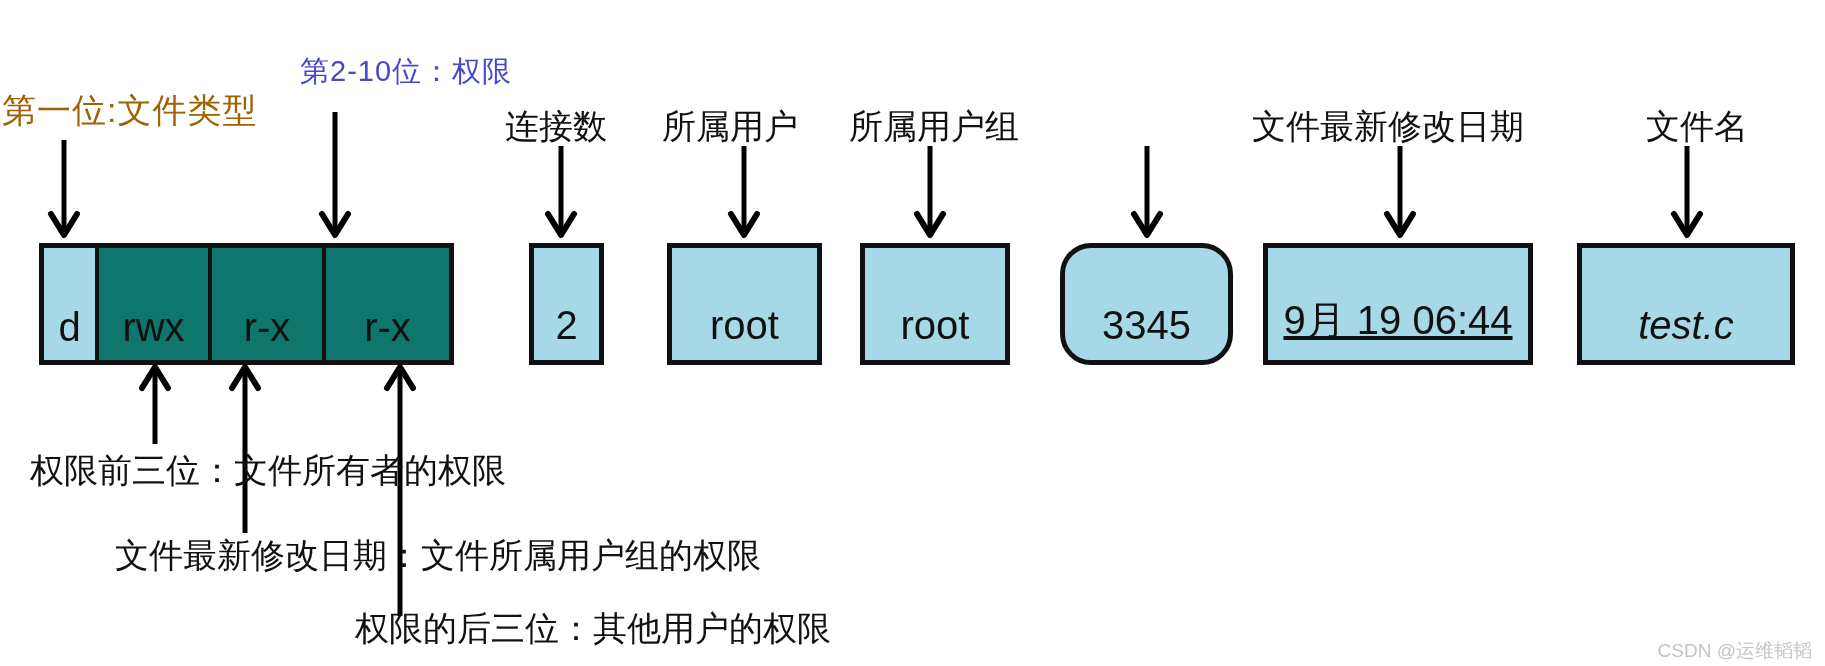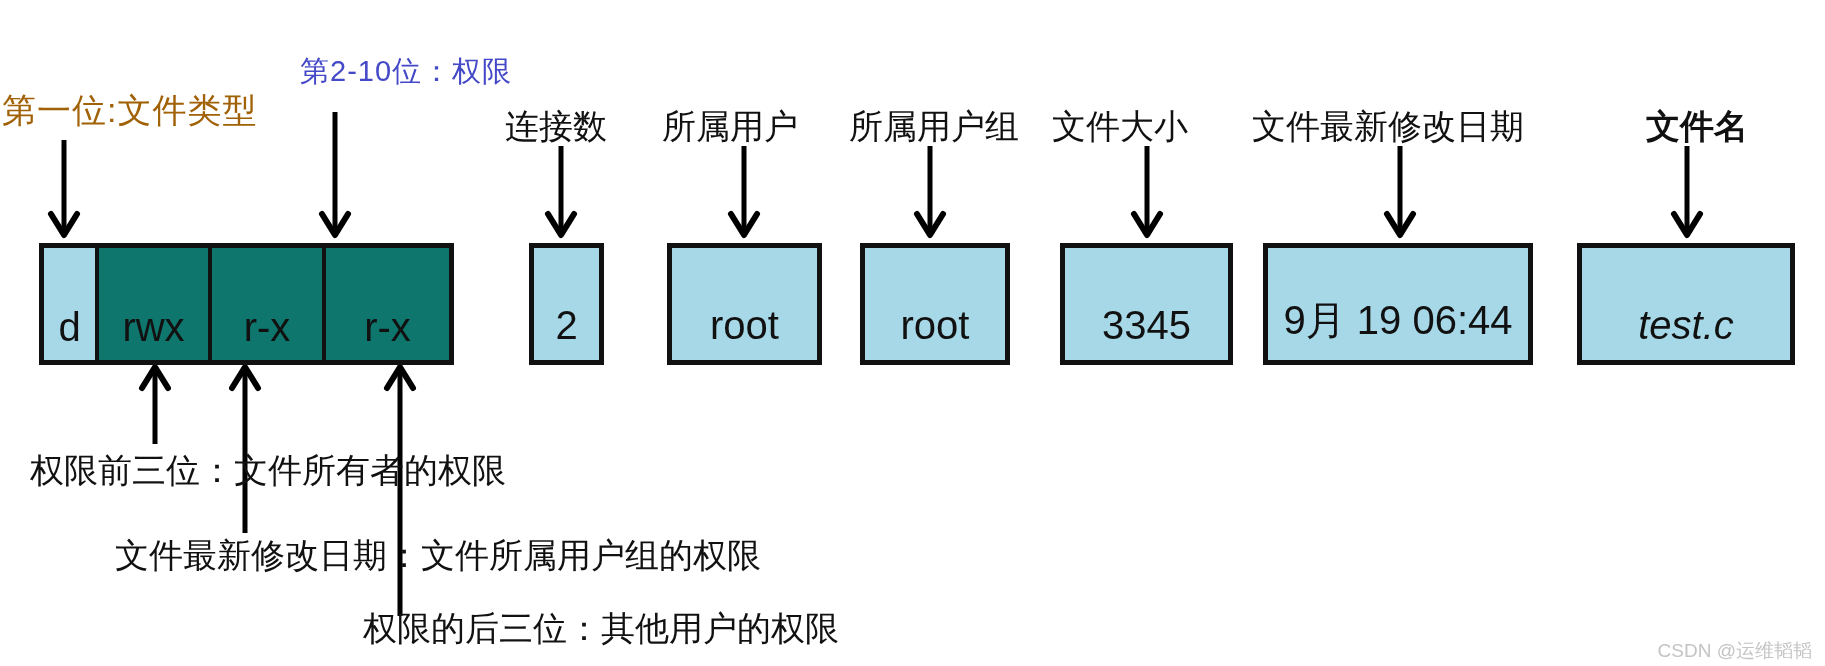--- a/index.html
+++ b/index.html
@@ -76,23 +76,22 @@
 <body>
 
 <div id="stage">
 
   <div class="abs label-filetype">第一位:文件类型</div>
   <div class="abs label-perm">第2-10位：权限</div>
 
   <div class="abs col-label" style="left:556px;">连接数</div>
   <div class="abs col-label" style="left:730px;">所属用户</div>
   <div class="abs col-label" style="left:926px;margin-left:8px;">所属用户组</div>
-  <div class="abs col-label" style="left:1120px;">文件大小</div>
   <div class="abs col-label" style="left:1388px;">文件最新修改日期</div>
-  <div class="abs col-label" style="left:1697px;font-weight:bold;">文件名</div>
+  <div class="abs col-label" style="left:1697px;">文件名</div>
 
   <svg class="abs arrows" width="1825" height="666" viewBox="0 0 1825 666">
 
     <g>
       <path class="arrow-line" d="M64 140 L64 232"></path>
         <path class="arrow-head" d="M51 214 L64 235 L77 214"></path>
     </g>
     <g>
       <path class="arrow-line" d="M335 112 L335 232"></path>
         <path class="arrow-head" d="M322 214 L335 235 L348 214"></path>
@@ -139,23 +138,23 @@
   <div class="abs perm-group">
     <div class="perm-cell cell-blue">d</div>
     <div class="perm-cell cell-green" style="width:113px;">rwx</div>
     <div class="perm-cell cell-green" style="width:114px;">r-x</div>
     <div class="perm-cell cell-green" style="flex:1;">r-x</div>
   </div>
 
   <div class="abs vbox" style="left:529px;width:75px;">2</div>
   <div class="abs vbox" style="left:667px;width:155px;">root</div>
   <div class="abs vbox" style="left:860px;width:150px;">root</div>
-  <div class="abs vbox" style="left:1060px;width:173px;">3345</div>
-  <div class="abs vbox" style="left:1263px;width:270px;">9月 19 06:44</div>
+  <div class="abs vbox" style="left:1060px;width:173px;border-radius:31px;">3345</div>
+  <div class="abs vbox" style="left:1263px;width:270px;text-decoration:underline;">9月 19 06:44</div>
   <div class="abs vbox" style="left:1577px;width:218px;font-style:italic;">test.c</div>
 
   <div class="abs bottom-label" style="left:30px;top:448px;">权限前三位：文件所有者的权限</div>
   <div class="abs bottom-label" style="left:115px;top:533px;">文件最新修改日期：文件所属用户组的权限</div>
-  <div class="abs bottom-label" style="left:355px;top:606px;margin-left:8px;">权限的后三位：其他用户的权限</div>
+  <div class="abs bottom-label" style="left:355px;top:606px;">权限的后三位：其他用户的权限</div>
 
   <div class="abs watermark">CSDN @运维韬韬</div>
 
 </div>
 
 </body></html>

